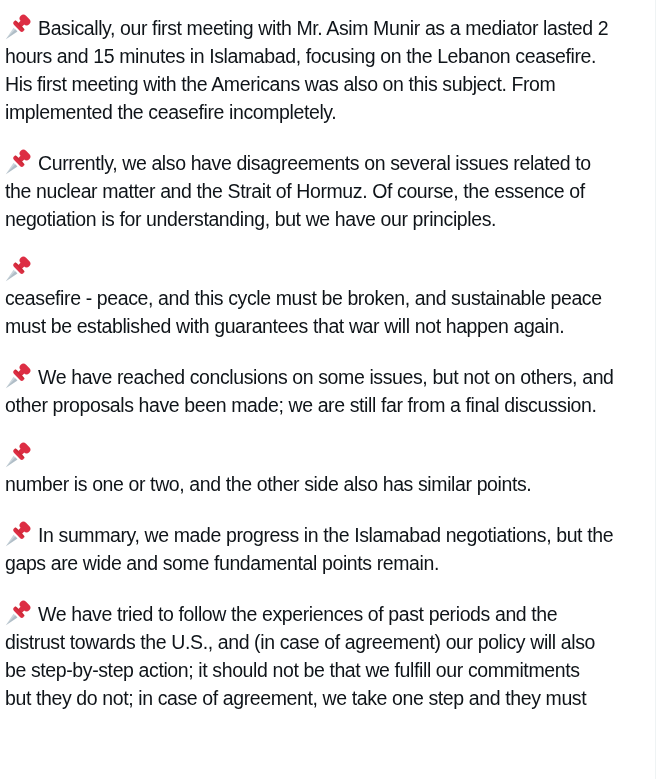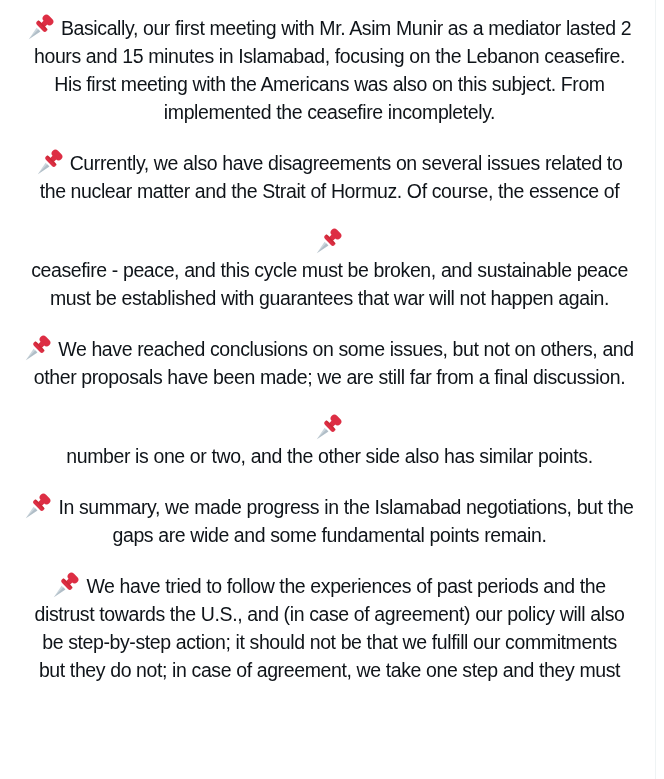--- a/index.html
+++ b/index.html
@@ -18,21 +18,20 @@
   .column-divider {
     position: absolute;
     left: 655px;
     top: 0;
     bottom: 0;
     width: 1px;
     background: var(--divider, #eff3f4);
   }
   .content {
     padding: 13px 10px 0 5px;
-    text-align: center;
   }
   .para {
     margin: 0 0 22px 0;
     padding: 0;
     color: var(--text, #0f1419);
     font-size: 19.5px;
     letter-spacing: -0.02em;
   }
   .para:last-child {
     margin-bottom: 0;
@@ -84,20 +83,21 @@
     <polygon points="1,35 14,21.5 16.5,24.5" fill="var(--pin-needle-edge, #99aab5)" opacity="0.55"></polygon>
     <g transform="rotate(45 21 15)" fill="var(--pin-head, #dd2e44)">
       <rect x="13" y="2" width="16" height="10" rx="5"></rect>
       <rect x="17.5" y="9" width="7" height="9"></rect>
       <rect x="12" y="16" width="18" height="6" rx="3"></rect>
       <rect x="12" y="16" width="18" height="2.2" rx="1.1" fill="var(--pin-head-shadow, #c1272d)" opacity="0.6"></rect>
     </g>
   </svg></span>
 <span class="line-text">Currently, we also have disagreements on several issues related to</span></span>
         <span class="line"><span class="line-text">the nuclear matter and the Strait of Hormuz. Of course, the essence of</span></span>
+        <span class="line"><span class="line-text">negotiation is for understanding, but we have our principles.</span></span>
       </p>
       <p class="para">
         <span class="line">
   <span class="pin"><svg viewBox="0 0 36 36" aria-hidden="true">
     <polygon points="1,35 11.5,19.5 16.5,24.5" fill="var(--pin-needle, #ccd6dd)"></polygon>
     <polygon points="1,35 14,21.5 16.5,24.5" fill="var(--pin-needle-edge, #99aab5)" opacity="0.55"></polygon>
     <g transform="rotate(45 21 15)" fill="var(--pin-head, #dd2e44)">
       <rect x="13" y="2" width="16" height="10" rx="5"></rect>
       <rect x="17.5" y="9" width="7" height="9"></rect>
       <rect x="12" y="16" width="18" height="6" rx="3"></rect>

